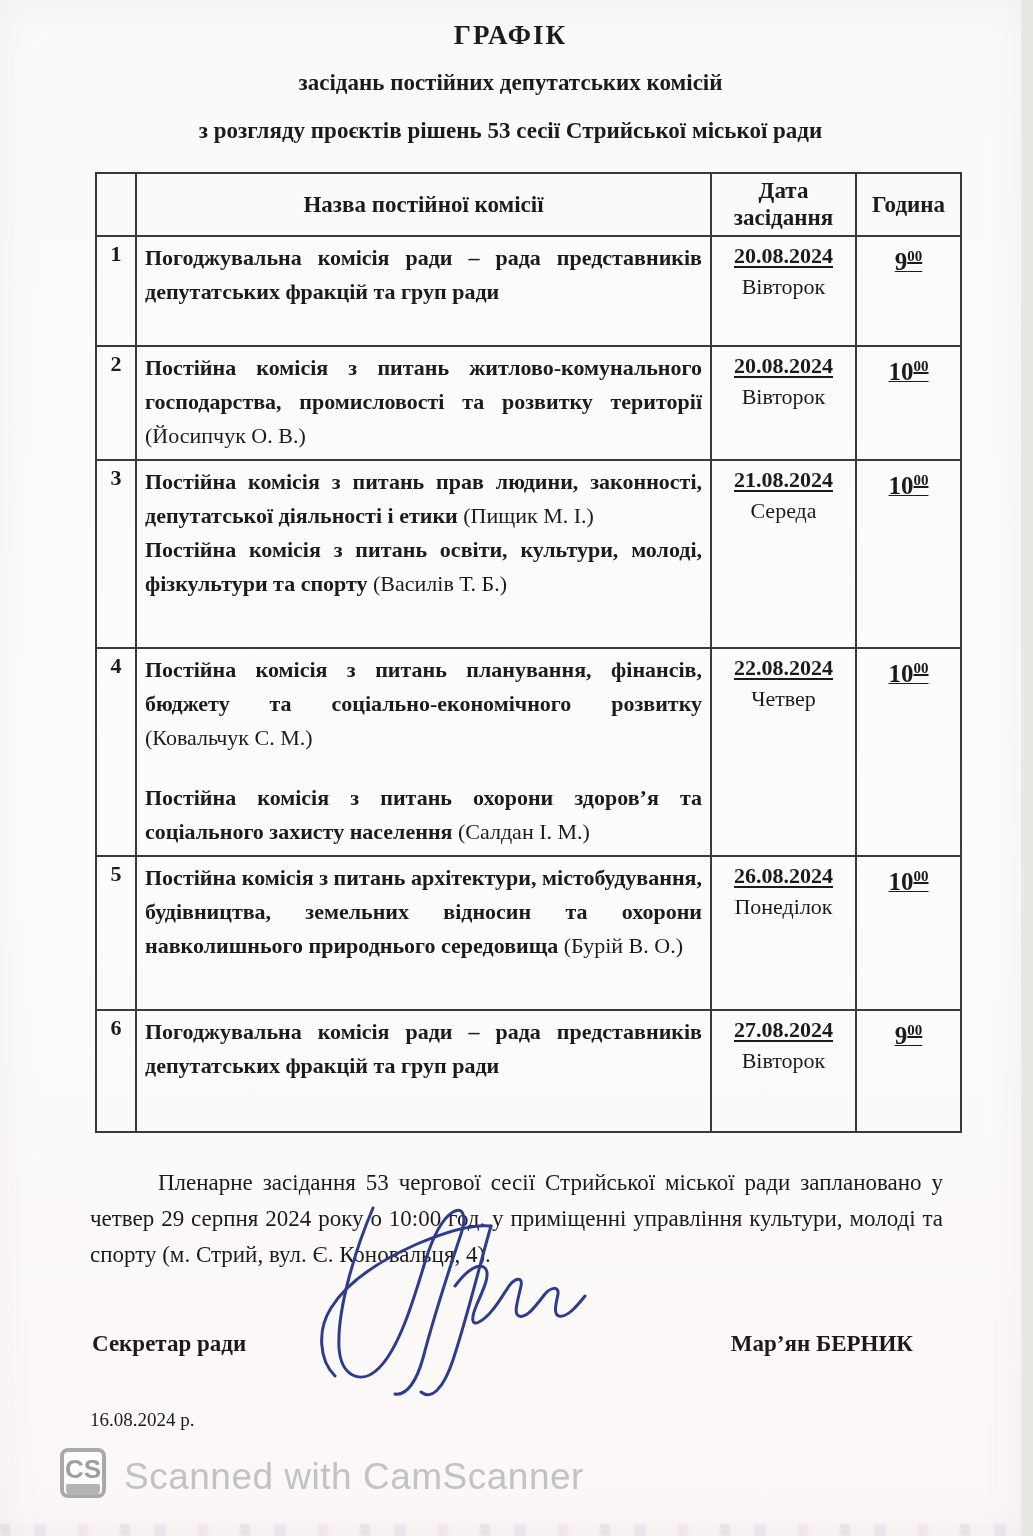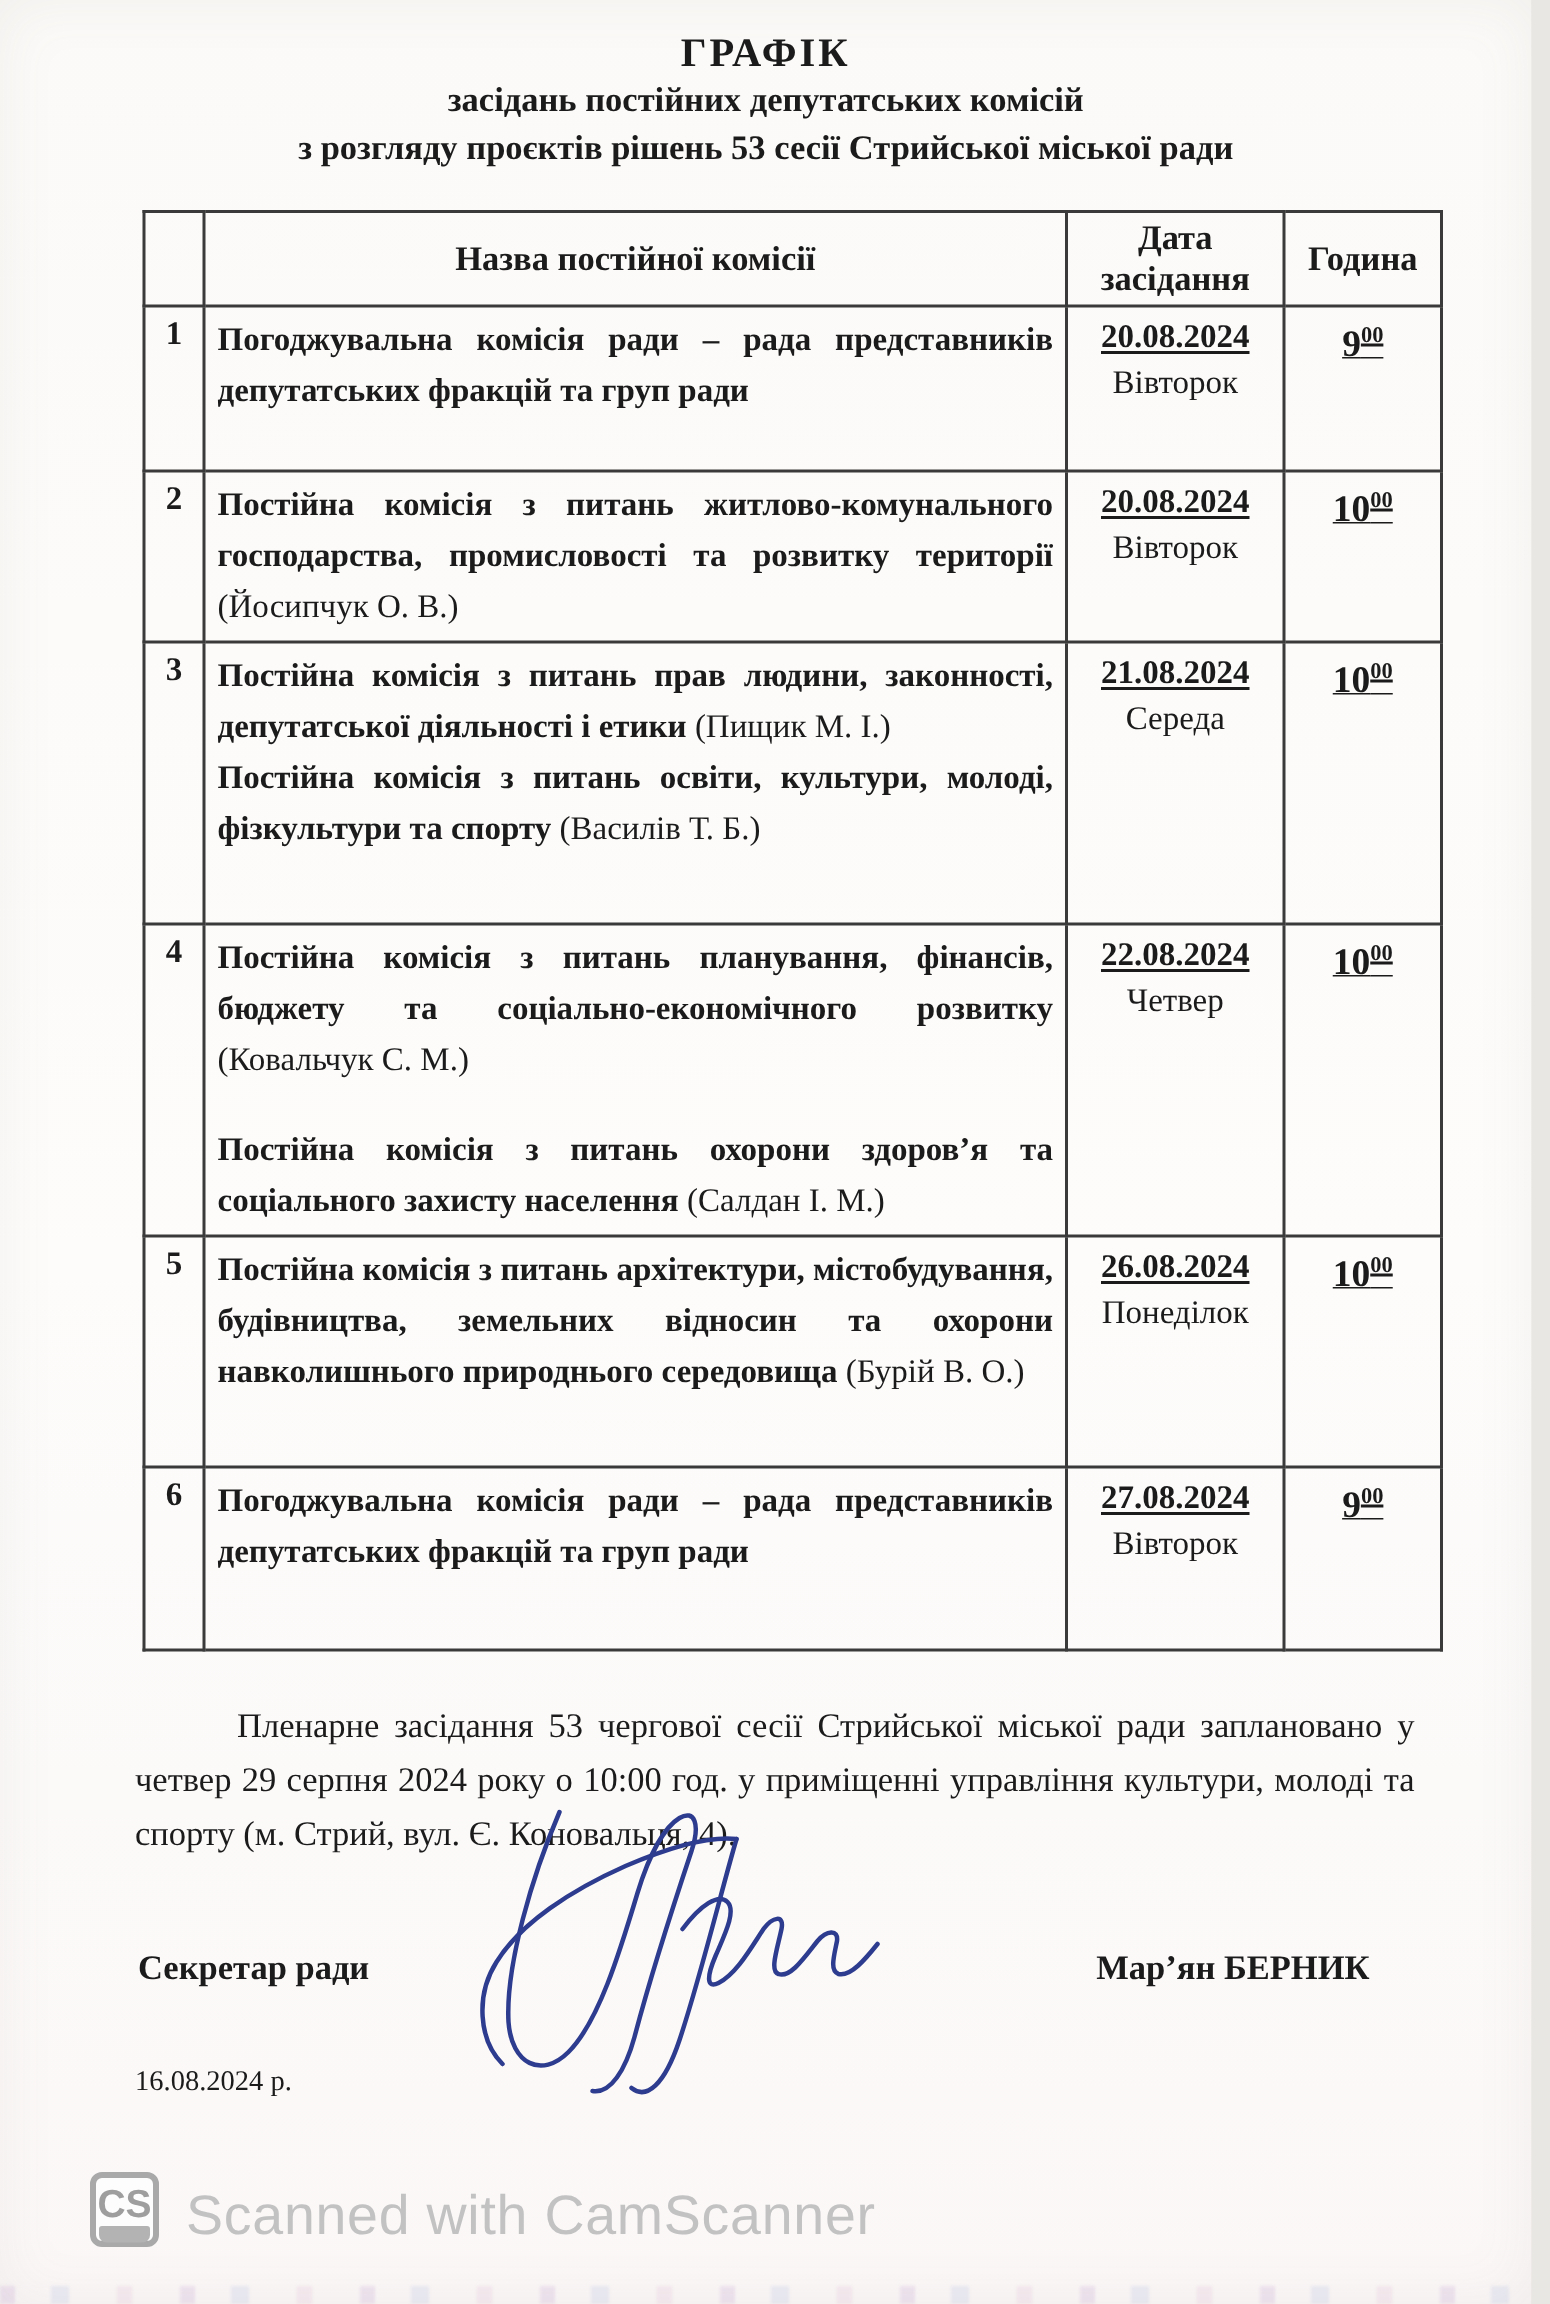--- a/index.html
+++ b/index.html
@@ -13,21 +13,21 @@
   .page{
     position:relative;
     width:1021px;height:1536px;
     background:linear-gradient(180deg,#fbfaf8 0%,#fdfcfb 55%,#fbf7f7 100%);
     box-shadow:inset 0 0 40px rgba(120,110,100,0.08);
   }
 
   
   .title-block{padding-top:20px;text-align:center;line-height:30px;}
   .title-main{font-size:27px;font-weight:bold;letter-spacing:2px;}
-  .title-sub{font-size:23px;font-weight:bold;margin-top:2px;}
+  .title-sub{font-size:23px;font-weight:bold;margin-top:18px;}
 
   
   table.schedule{
     border-collapse:collapse;
     table-layout:fixed;
     margin:26px 0 0 95px;
     width:865px;
     padding-left:12px;
   }
   table.schedule col.c-num{width:40px;}

